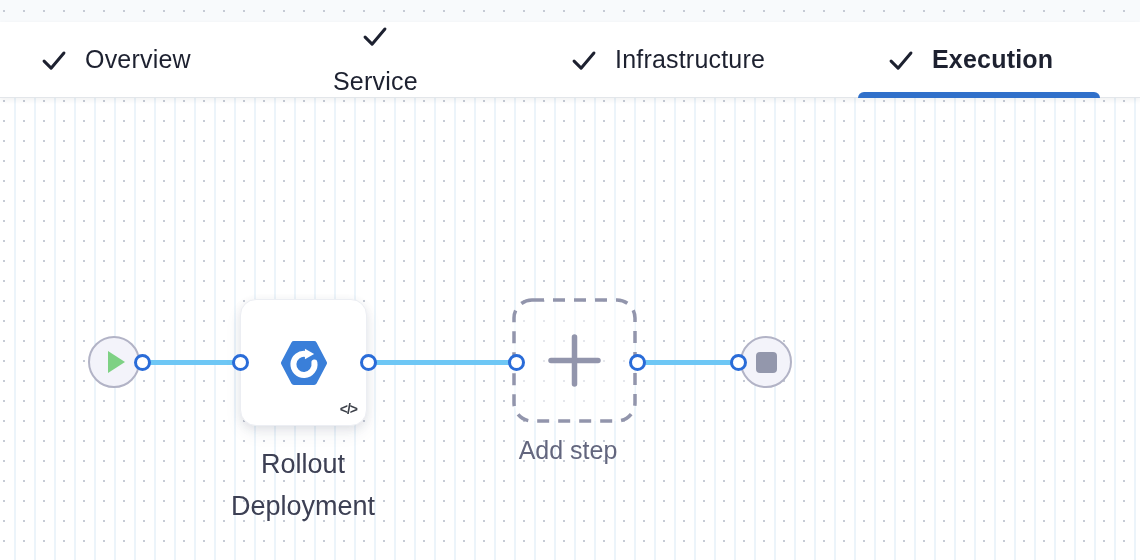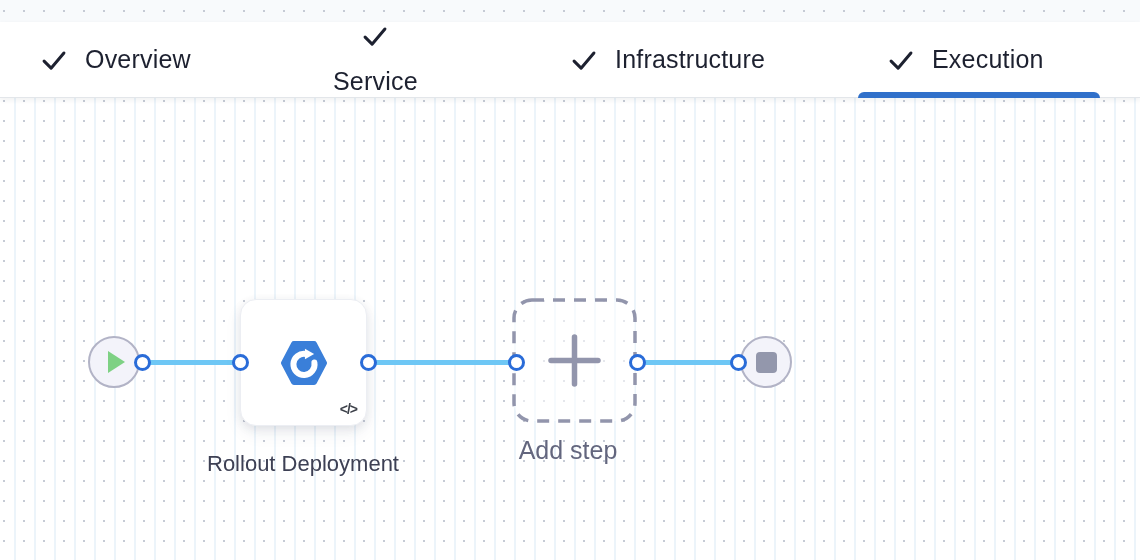--- a/index.html
+++ b/index.html
@@ -13,21 +13,21 @@
     background-image:radial-gradient(circle, #c6cbd5 1.2px, transparent 1.4px);
     background-size:20px 20px; background-position:14px 1px; }
 
   
   .tabbar { position:absolute; left:0; top:22px; width:1140px; height:76px;
     background:#ffffff; border-bottom:1px solid #e3e6ea;
     box-shadow:0 2px 5px rgba(30,40,60,0.07); z-index:5; }
   .tab { position:absolute; top:0; height:75px; display:flex; align-items:center;
     gap:17px; cursor:pointer; }
   .tab-label { font-size:25px; font-weight:500; color:#1d2130; letter-spacing:0.2px; }
-  .tab.active .tab-label { font-weight:400; }
+  .tab.active .tab-label { font-weight:700; }
   .check { width:28px; height:28px; display:block; }
   .tab1 { left:40px; } .tab2 { left:333px;flex-direction:column; } .tab3 { left:570px; } .tab4 { left:887px; }
   .active-indicator { position:absolute; left:858px; bottom:-1px; width:242px; height:6px;
     background:#3070ca; border-radius:8px 8px 0 0; }
 
   
   .canvas { position:absolute; left:0; top:98px; width:1140px; height:462px;
     background-color:#ffffff;
     background-image:
       radial-gradient(circle, #c6cbd5 1.2px, transparent 1.4px),
@@ -65,21 +65,21 @@
   .code-glyph { position:absolute; right:9px; bottom:8px; font-size:14px; font-weight:700;
     color:#3c4049; letter-spacing:-1px; }
 
   
   .add-step { position:absolute; left:511px; top:199px; width:127px; height:127px;
     z-index:2; cursor:pointer; }
   .add-step svg { display:block; }
 
   
   .node-label { position:absolute; text-align:center; z-index:2; }
-  .rollout-label { left:203px; top:345px; width:200px; font-size:22px; line-height:42px;
+  .rollout-label { left:203px; top:345px; width:200px; font-size:27px; line-height:42px;
     color:#3d4054; }
   .addstep-label { left:476px; top:338px; width:184px; font-size:25px; color:#63667e; }
 </style>
 </head>
 <body>
 
 <div class="page">
 
   <div class="top-strip"></div>
 

